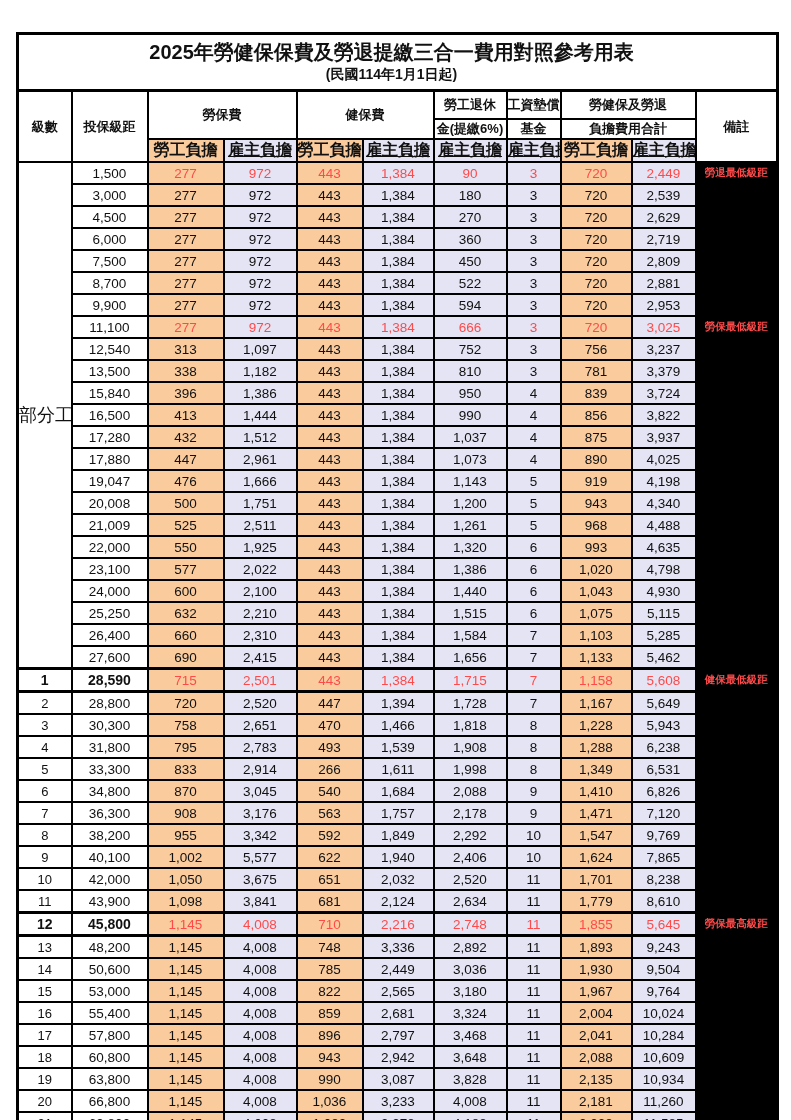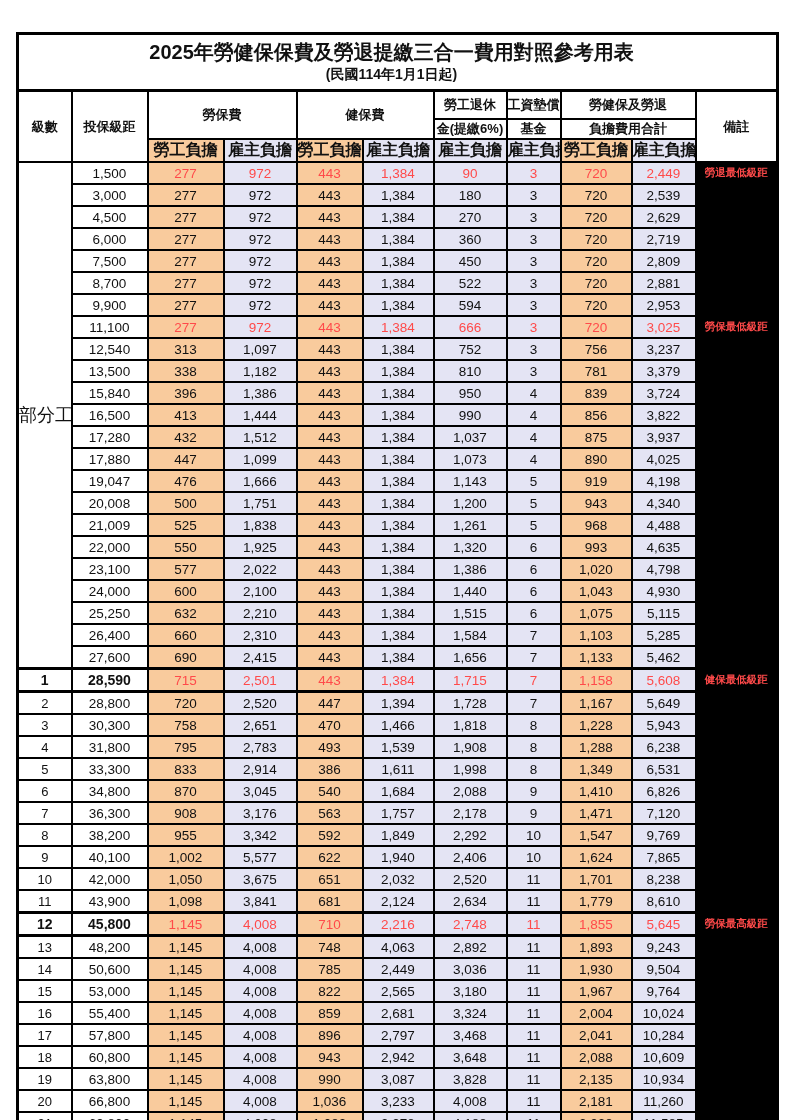--- a/index.html
+++ b/index.html
@@ -35,21 +35,21 @@
   .title-cell{border-bottom:3px solid var(--line);padding:4px 12px 5px 0;}
   .title-main{font-size:20px;font-weight:700;line-height:26px;}
   .title-sub{font-size:14px;font-weight:700;line-height:19px;}
   
   thead th{font-weight:700;background:#ffffff;}
   .hrowA th{height:26px;font-size:13px;}
   .hrowB th{height:17px;font-size:13px;}
   .hrowC th{height:18px;font-size:16px;}
   .hrowB .stack2{font-size:13px;}
   th.emp{background:var(--emp-bg);}
-  th.er{background:var(--er-bg);}
+  th.er{background:var(--er-bg);text-decoration:underline;}
   
   tbody td{height:20px;font-size:13.5px;}
   td.emp{background:var(--emp-bg);}
   td.er{background:var(--er-bg);}
   td.level-cell{font-size:13px;}
   td.part-time{font-size:18px;letter-spacing:0px;}
   td.bracket{font-size:13.5px;border-radius:6px;}
   td.remark{font-size:10.5px;font-weight:700;color:var(--red);background:#000000;}
   tr.hl td.fee{color:var(--red);}
   tr.boldkey td.level-cell,
@@ -261,21 +261,21 @@
           <td class="er fee">1,384</td>
           <td class="er fee">1,037</td>
           <td class="er fee">4</td>
           <td class="emp fee">875</td>
           <td class="er fee">3,937</td>
           <td class="remark"></td>
         </tr>
         <tr>
           <td class="bracket">17,880</td>
           <td class="emp fee">447</td>
-          <td class="er fee">1,099</td>
+          <td class="er fee">2,961</td>
           <td class="emp fee">443</td>
           <td class="er fee">1,384</td>
           <td class="er fee">1,073</td>
           <td class="er fee">4</td>
           <td class="emp fee">890</td>
           <td class="er fee">4,025</td>
           <td class="remark"></td>
         </tr>
         <tr>
           <td class="bracket">19,047</td>
@@ -297,21 +297,21 @@
           <td class="er fee">1,384</td>
           <td class="er fee">1,200</td>
           <td class="er fee">5</td>
           <td class="emp fee">943</td>
           <td class="er fee">4,340</td>
           <td class="remark"></td>
         </tr>
         <tr>
           <td class="bracket">21,009</td>
           <td class="emp fee">525</td>
-          <td class="er fee">1,838</td>
+          <td class="er fee">2,511</td>
           <td class="emp fee">443</td>
           <td class="er fee">1,384</td>
           <td class="er fee">1,261</td>
           <td class="er fee">5</td>
           <td class="emp fee">968</td>
           <td class="er fee">4,488</td>
           <td class="remark"></td>
         </tr>
         <tr>
           <td class="bracket">22,000</td>
@@ -435,21 +435,21 @@
           <td class="er fee">8</td>
           <td class="emp fee">1,288</td>
           <td class="er fee">6,238</td>
           <td class="remark"></td>
         </tr>
         <tr>
           <td class="level-cell">5</td>
           <td class="bracket">33,300</td>
           <td class="emp fee">833</td>
           <td class="er fee">2,914</td>
-          <td class="emp fee">386</td>
+          <td class="emp fee">266</td>
           <td class="er fee">1,611</td>
           <td class="er fee">1,998</td>
           <td class="er fee">8</td>
           <td class="emp fee">1,349</td>
           <td class="er fee">6,531</td>
           <td class="remark"></td>
         </tr>
         <tr>
           <td class="level-cell">6</td>
           <td class="bracket">34,800</td>
@@ -540,21 +540,21 @@
           <td class="emp fee">1,855</td>
           <td class="er fee">5,645</td>
           <td class="remark">勞保最高級距</td>
         </tr>
         <tr>
           <td class="level-cell">13</td>
           <td class="bracket">48,200</td>
           <td class="emp fee">1,145</td>
           <td class="er fee">4,008</td>
           <td class="emp fee">748</td>
-          <td class="er fee">4,063</td>
+          <td class="er fee">3,336</td>
           <td class="er fee">2,892</td>
           <td class="er fee">11</td>
           <td class="emp fee">1,893</td>
           <td class="er fee">9,243</td>
           <td class="remark"></td>
         </tr>
         <tr>
           <td class="level-cell">14</td>
           <td class="bracket">50,600</td>
           <td class="emp fee">1,145</td>

